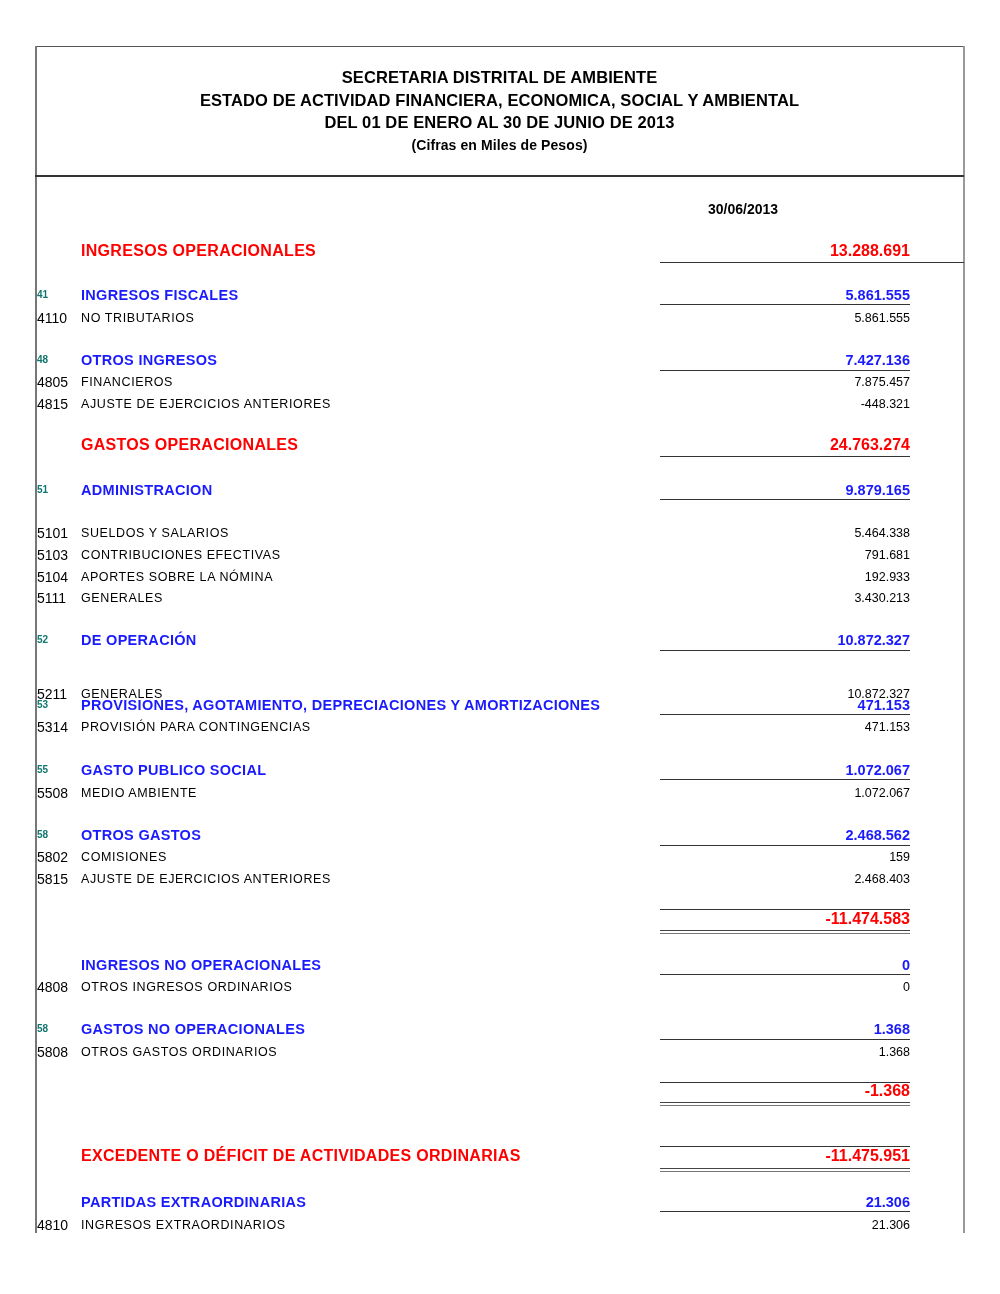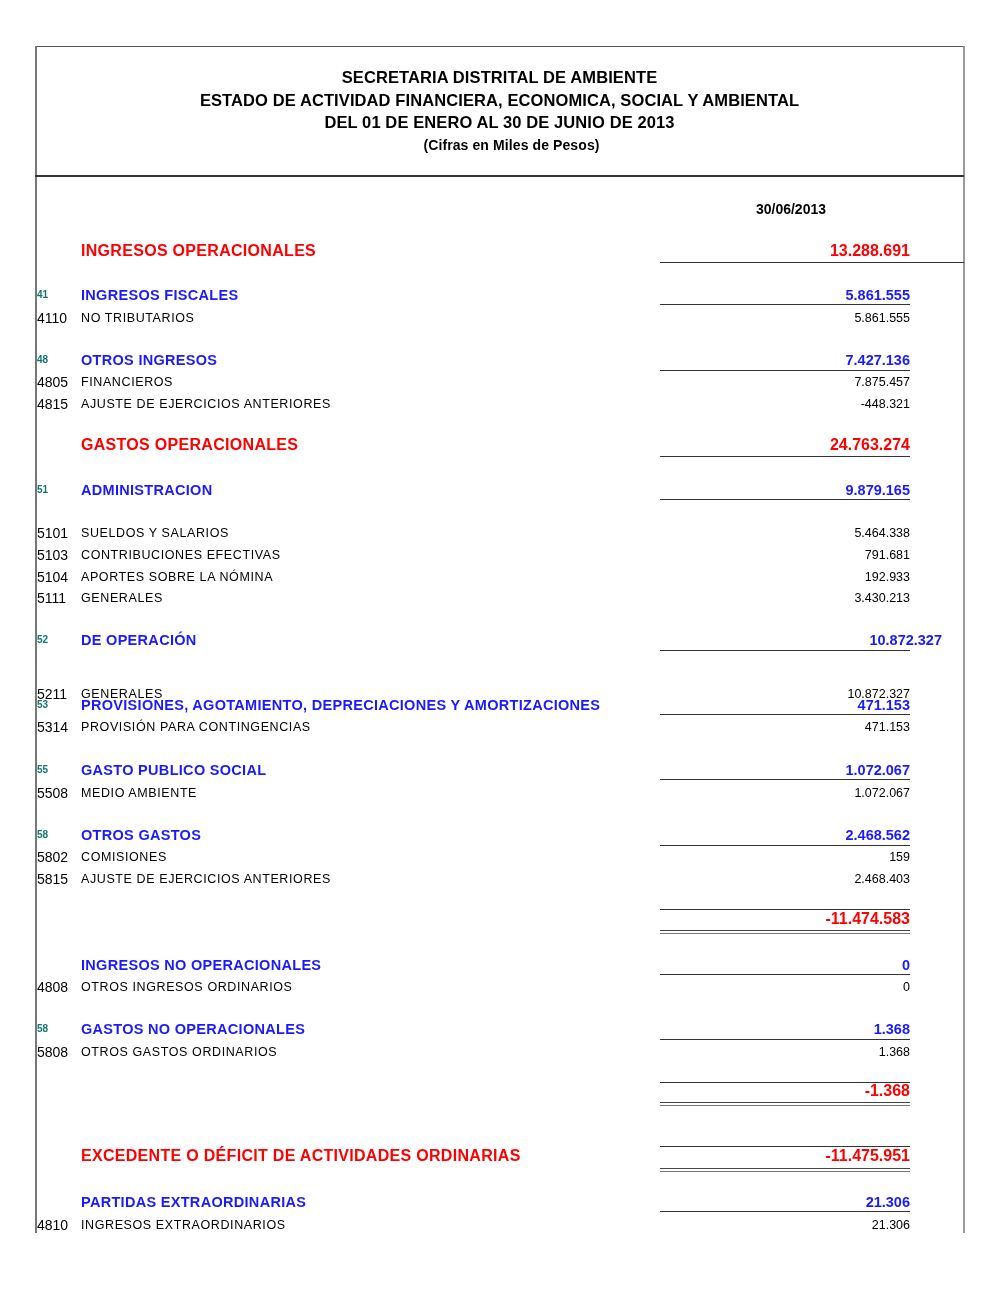--- a/index.html
+++ b/index.html
@@ -3,22 +3,22 @@
 <meta charset="utf-8">
 <style>
   html, body { margin: 0; padding: 0; background: #ffffff; }
   body { width: 1000px; height: 1294px; position: relative; overflow: hidden;
          font-family: "Liberation Sans", "DejaVu Sans", sans-serif; color: #000; }
   .frame-top { position: absolute; left: 35px; top: 46px; width: 929px; height: 0; border-top: 1px solid #555; }
   .frame-left { position: absolute; left: 35px; top: 46px; width: 0; height: 1187px; border-left: 2px solid #777; }
   .frame-right { position: absolute; left: 963px; top: 46px; width: 0; height: 1187px; border-left: 2px solid #999; }
   .header-divider { position: absolute; left: 35px; top: 175px; width: 929px; border-top: 2px solid #333; }
   .title-line { position: absolute; left: 35px; width: 929px; text-align: center; font-weight: bold; font-size: 16.5px; letter-spacing: 0.1px; line-height: 20px; }
-  .title-sub { font-size: 14px; padding-left: 12px; }
-  .date { position: absolute; left: 660px; width: 250px; text-align: right; padding-right: 84px; box-sizing: border-box; font-weight: bold; font-size: 14px; top: 201px; }
+  .title-sub { font-size: 14px; }
+  .date { position: absolute; left: 660px; width: 250px; text-align: center; padding-right: 84px; box-sizing: border-box; font-weight: bold; font-size: 14px; top: 201px; }
   .row { position: absolute; left: 37px; width: 873px; height: 20px; line-height: 20px; }
   .code { position: absolute; left: 0; font-size: 14px; }
   .label { position: absolute; left: 44px; font-size: 12.5px; letter-spacing: 0.6px; white-space: nowrap; }
   .value { position: absolute; right: 0; font-size: 12.5px; text-align: right; white-space: nowrap; }
   .row.sub .code { font-size: 10px; font-weight: bold; color: #0f766e; }
   .row.sub .label { font-size: 14.5px; font-weight: bold; color: #1a1aff; letter-spacing: 0.3px; }
   .row.sub .value { font-size: 14.5px; font-weight: bold; color: #1a1aff; }
   .row.major .label { font-size: 16px; font-weight: bold; color: #ff0000; letter-spacing: 0.3px; }
   .row.major .value { font-size: 16px; font-weight: bold; color: #ff0000; }
   .uline { position: absolute; left: 660px; width: 250px; border-top: 1px solid #333; }
@@ -103,21 +103,21 @@
   <span class="code">5104</span>
   <span class="label">APORTES SOBRE LA NÓMINA</span>
   <span class="value">192.933</span>
 </div>
 <div class="row" style="top:588px;">
   <span class="code">5111</span>
   <span class="label">GENERALES</span>
   <span class="value">3.430.213</span>
 </div>
 
-<div class="row sub" style="top:630px;padding-left:32px;">
+<div class="row sub" style="top:630px;">
   <span class="code">52</span>
   <span class="label">DE OPERACIÓN</span>
   <span class="value">10.872.327</span>
 </div>
 <div class="uline" style="top:650px;"></div>
 <div class="row" style="top:652px;margin-top:32px;">
   <span class="code">5211</span>
   <span class="label">GENERALES</span>
   <span class="value">10.872.327</span>
 </div>

